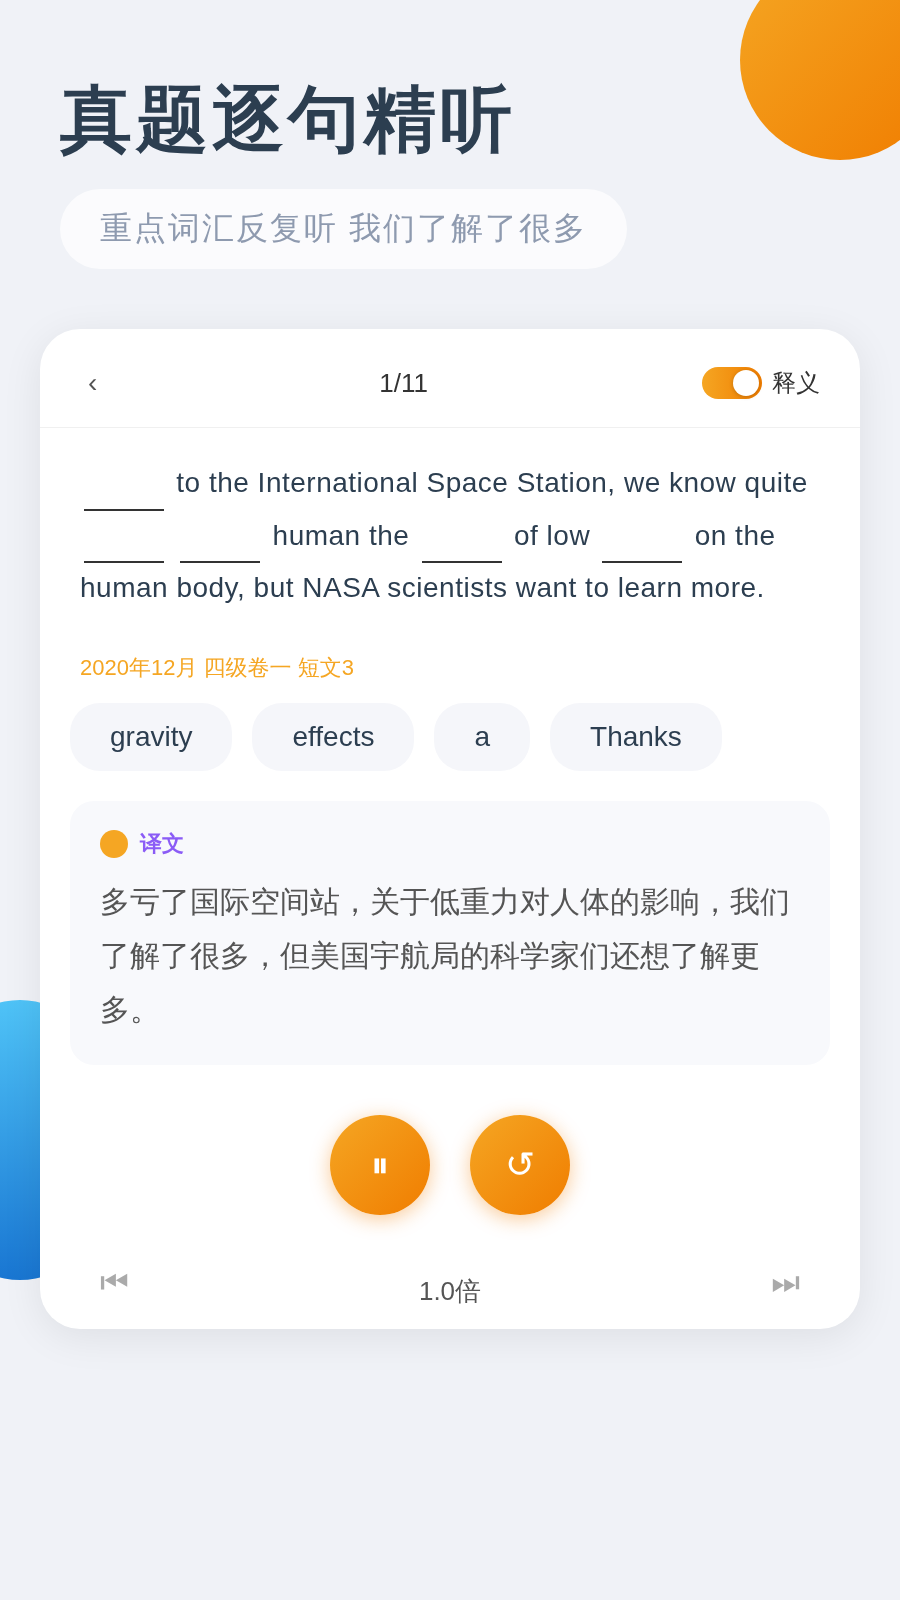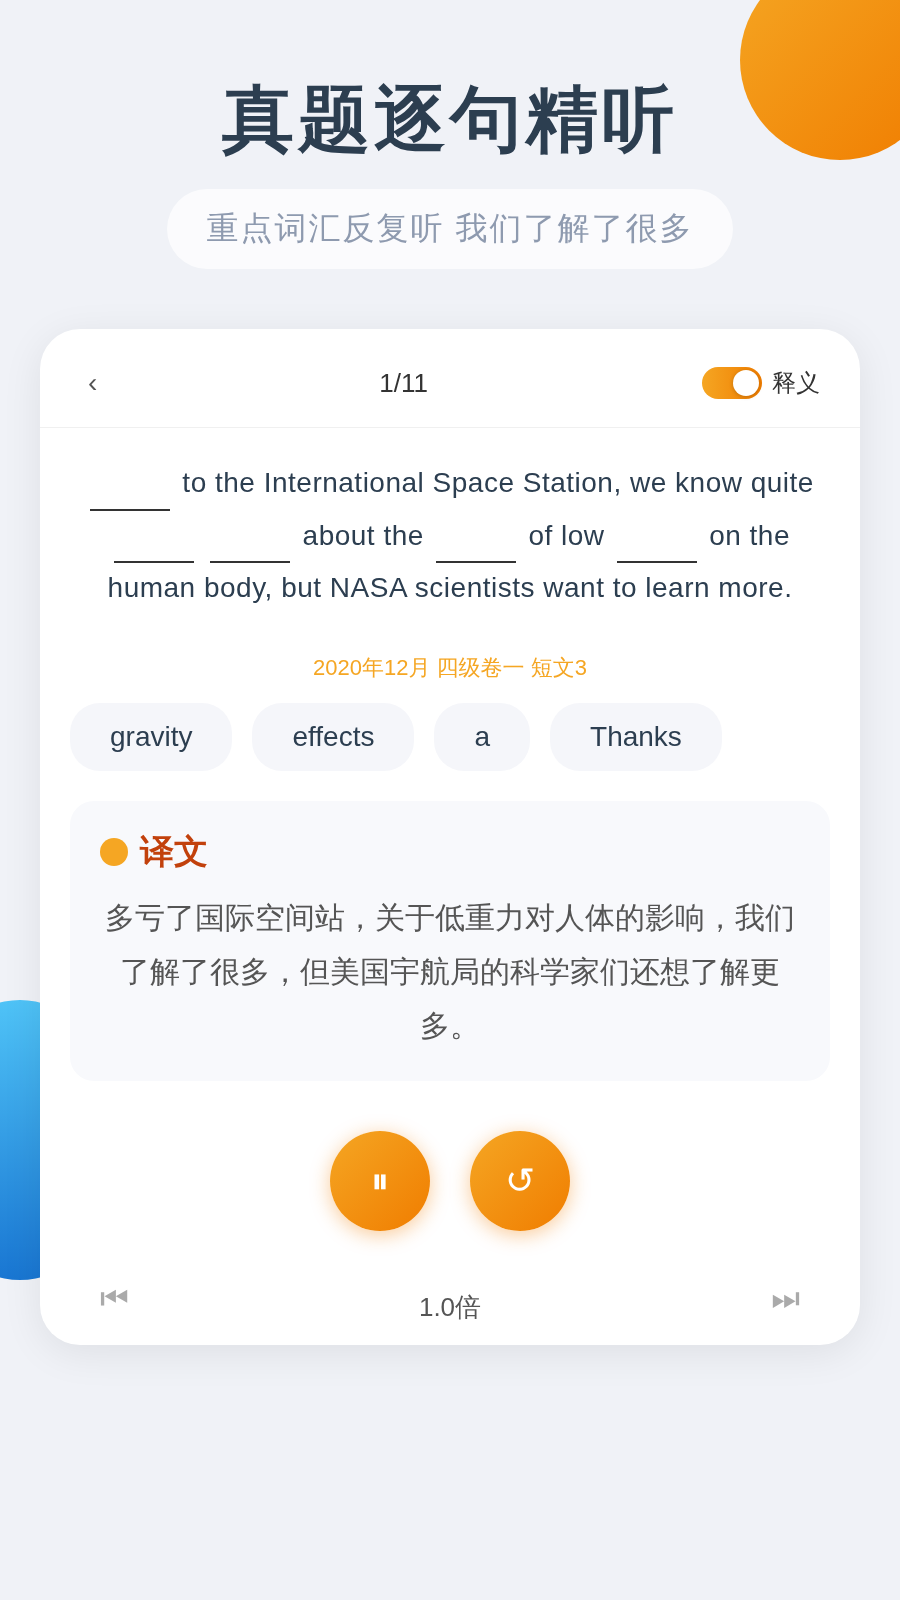--- a/index.html
+++ b/index.html
@@ -1,15 +1,15 @@
 <!DOCTYPE html>
 <html><head>
   <meta charset="utf-8">
   <style>
-    * { margin: 0; padding: 0; box-sizing: border-box; text-align: center; }
+    * { margin: 0; padding: 0; box-sizing: border-box; }
     
     body {
       width: 900px;
       height: 1600px;
       background: #f0f2f7;
       font-family: -apple-system, 'PingFang SC', 'Microsoft YaHei', sans-serif;
       position: relative;
       overflow: hidden;
     }
 
@@ -199,22 +199,22 @@
     }
 
     .trans-icon {
       width: 28px;
       height: 28px;
       background: #f5a623;
       border-radius: 50%;
     }
 
     .trans-title {
-      font-size: 34px;
-      color: #c2410c;
+      font-size: 22px;
+      color: #8b5cf6;
       font-weight: 600;
     }
 
     .trans-text {
       font-size: 30px;
       color: #555;
       line-height: 1.8;
     }
 
     
@@ -290,21 +290,21 @@
       <span class="toggle-label">释义</span>
     </div>
   </div>
 
   <div class="sentence-area">
     <div class="sentence-text">
       <span class="blank">&nbsp;&nbsp;&nbsp;&nbsp;&nbsp;&nbsp;&nbsp;&nbsp;</span>
       <span> to the International Space Station, we know quite </span>
       <span class="blank">&nbsp;&nbsp;&nbsp;&nbsp;&nbsp;&nbsp;&nbsp;&nbsp;</span>
       <span class="blank">&nbsp;&nbsp;&nbsp;&nbsp;&nbsp;&nbsp;&nbsp;&nbsp;</span>
-      <span> about the </span>
+      <span> human the </span>
       <span class="blank">&nbsp;&nbsp;&nbsp;&nbsp;&nbsp;&nbsp;&nbsp;&nbsp;</span>
       <span> of low </span>
       <span class="blank">&nbsp;&nbsp;&nbsp;&nbsp;&nbsp;&nbsp;&nbsp;&nbsp;</span>
       <span> on the human body, but NASA scientists want to learn more.</span>
     </div>
   </div>
 
   <div class="source-info">2020年12月 四级卷一 短文3</div>
 
   <div class="word-options">

